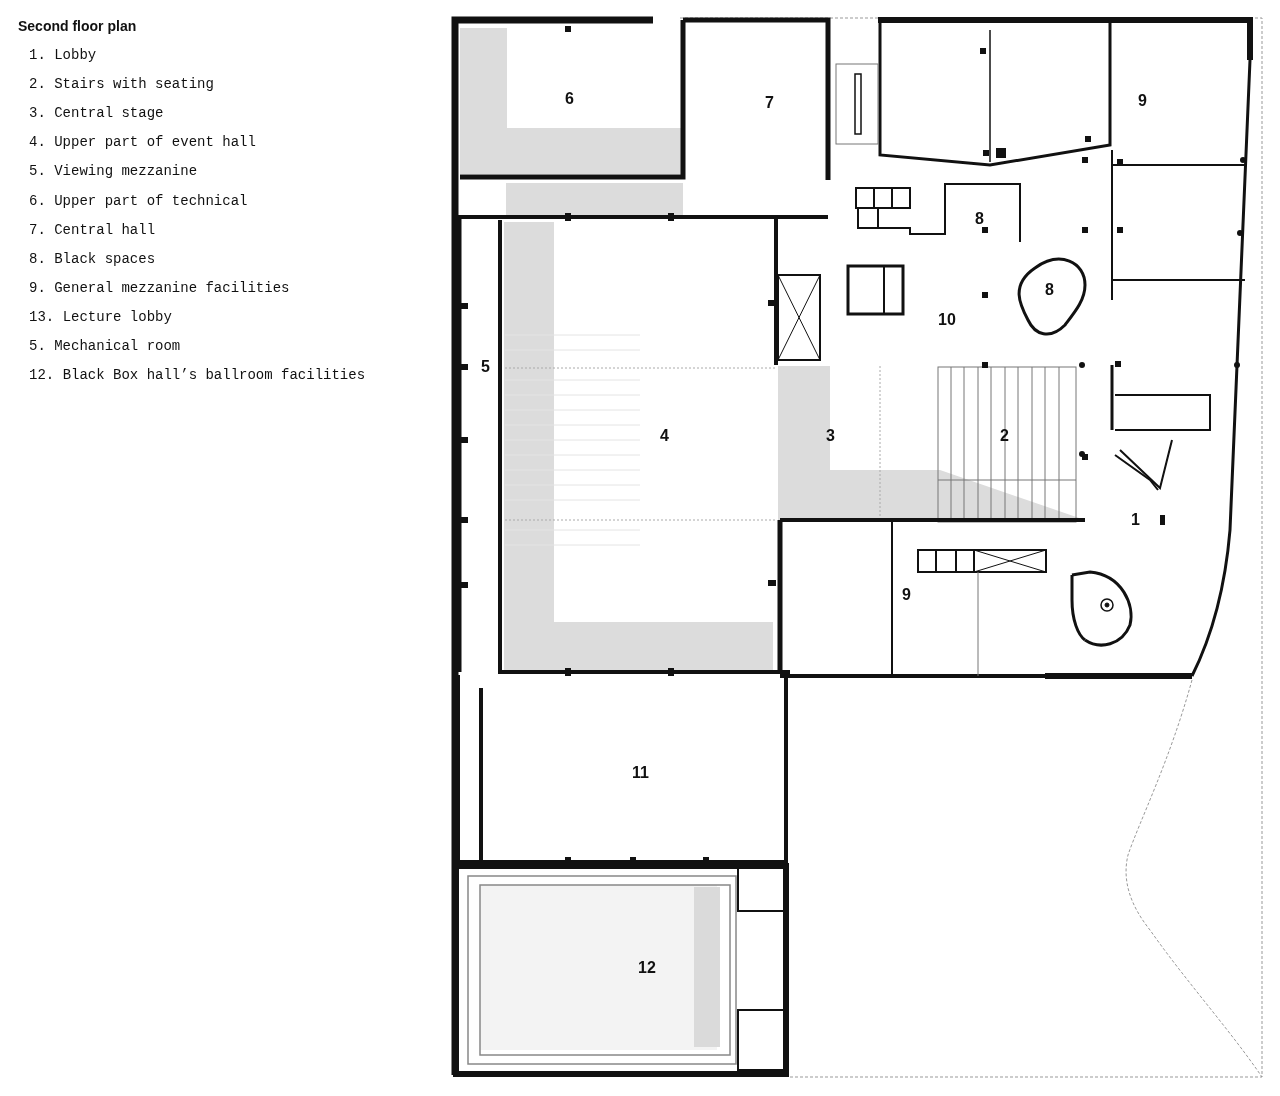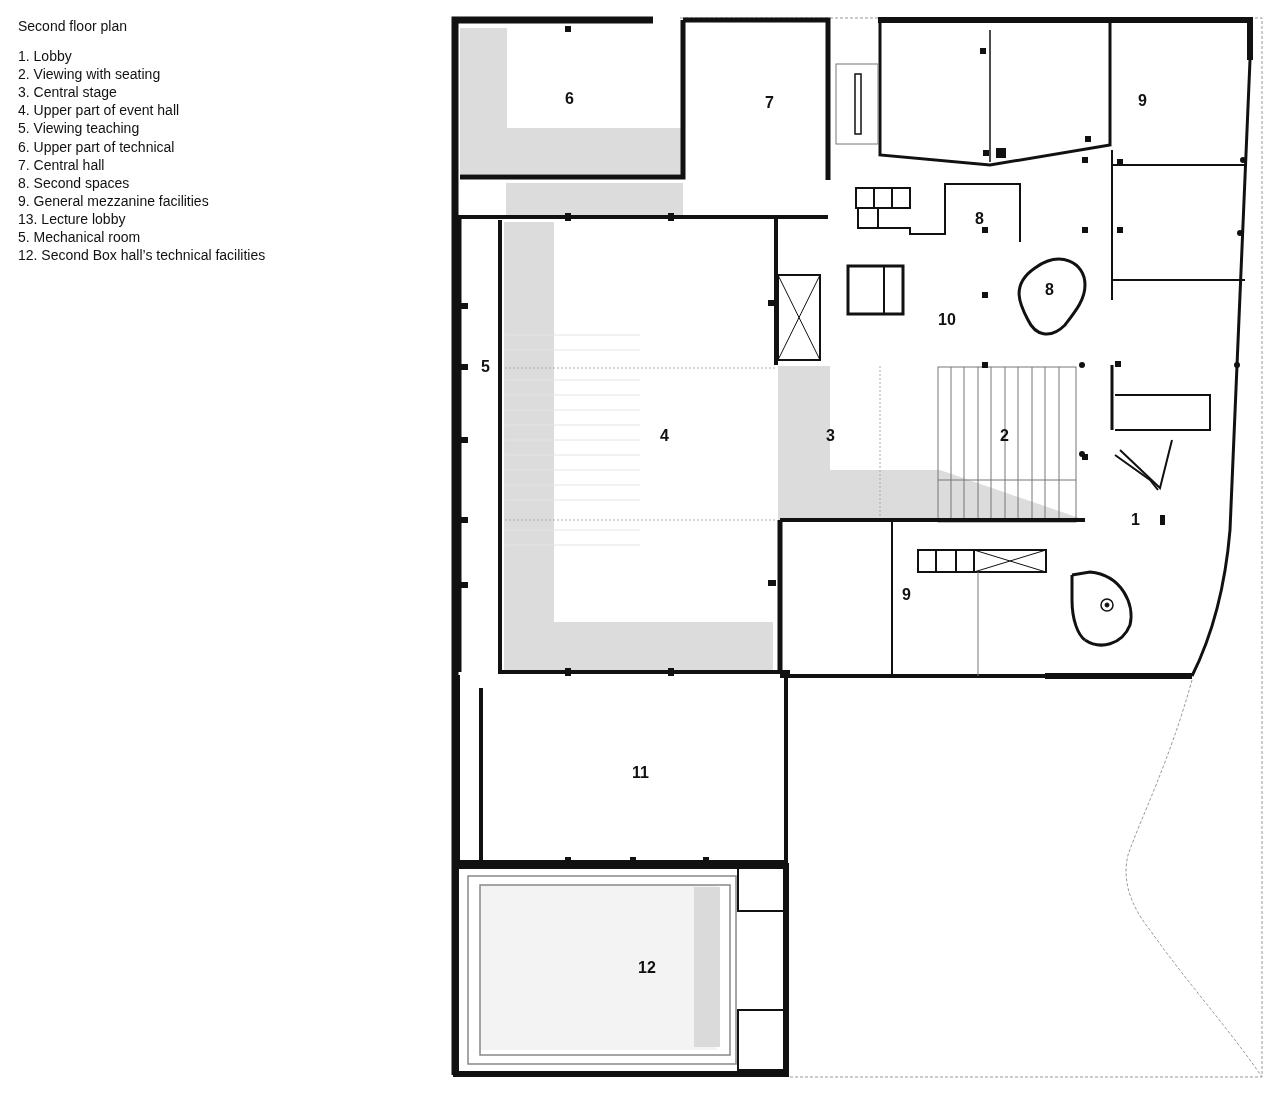--- a/index.html
+++ b/index.html
@@ -1,42 +1,42 @@
 <!DOCTYPE html>
 <html><head>
 <meta charset="utf-8">
 <style>
   html, body { margin: 0; padding: 0; background: #ffffff; }
   body { width: 1280px; height: 1096px; position: relative; overflow: hidden;
          font-family: "Liberation Sans", "DejaVu Sans", sans-serif; color: #111; }
   .legend { position: absolute; left: 18px; top: 17px; font-size: 14px; line-height: 18.1px; }
-  .legend-title { margin-bottom: 12px; }
+  .legend-title { margin-bottom: 0; font-weight: bold; }
   .legend ol { list-style: none; margin: 0; padding: 0; }
-  .legend li { margin: 0; white-space: nowrap; }
+  .legend li { margin: 11px; white-space: nowrap; font-family: Liberation Mono, monospace; }
   #plan { position: absolute; left: 0; top: 0; }
   .room-label { font-family: "Liberation Sans", "DejaVu Sans", sans-serif; font-weight: bold; font-size: 16px; fill: #111; }
 </style>
 </head>
 <body>
 
 <div class="legend">
   <div class="legend-title">Second floor plan</div>
   <ol>
     <li><span>1.</span> <span>Lobby</span></li>
-    <li><span>2.</span> <span>Viewing with seating</span></li>
+    <li><span>2.</span> <span>Stairs with seating</span></li>
     <li><span>3.</span> <span>Central stage</span></li>
     <li><span>4.</span> <span>Upper part of event hall</span></li>
-    <li><span>5.</span> <span>Viewing teaching</span></li>
+    <li><span>5.</span> <span>Viewing mezzanine</span></li>
     <li><span>6.</span> <span>Upper part of technical</span></li>
     <li><span>7.</span> <span>Central hall</span></li>
-    <li><span>8.</span> <span>Second spaces</span></li>
+    <li><span>8.</span> <span>Black spaces</span></li>
     <li><span>9.</span> <span>General mezzanine facilities</span></li>
     <li><span>13.</span> <span>Lecture lobby</span></li>
     <li><span>5.</span> <span>Mechanical room</span></li>
-    <li><span>12.</span> <span>Second Box hall’s technical facilities</span></li>
+    <li><span>12.</span> <span>Black Box hall’s ballroom facilities</span></li>
   </ol>
 </div>
 
 <svg id="plan" width="1280" height="1096" viewBox="0 0 1280 1096" xmlns="http://www.w3.org/2000/svg">
 
   <g fill="none" stroke="#999" stroke-width="1" stroke-dasharray="3,2">
     <path d="M 790 1077 L 1262 1077 L 1262 18"></path>
     <path d="M 1192 680 C 1170 760, 1140 820, 1128 855 C 1122 880, 1130 905, 1150 930 C 1185 980, 1230 1030, 1262 1077"></path>
     <path d="M 680 18 L 1262 18"></path>
   </g>

